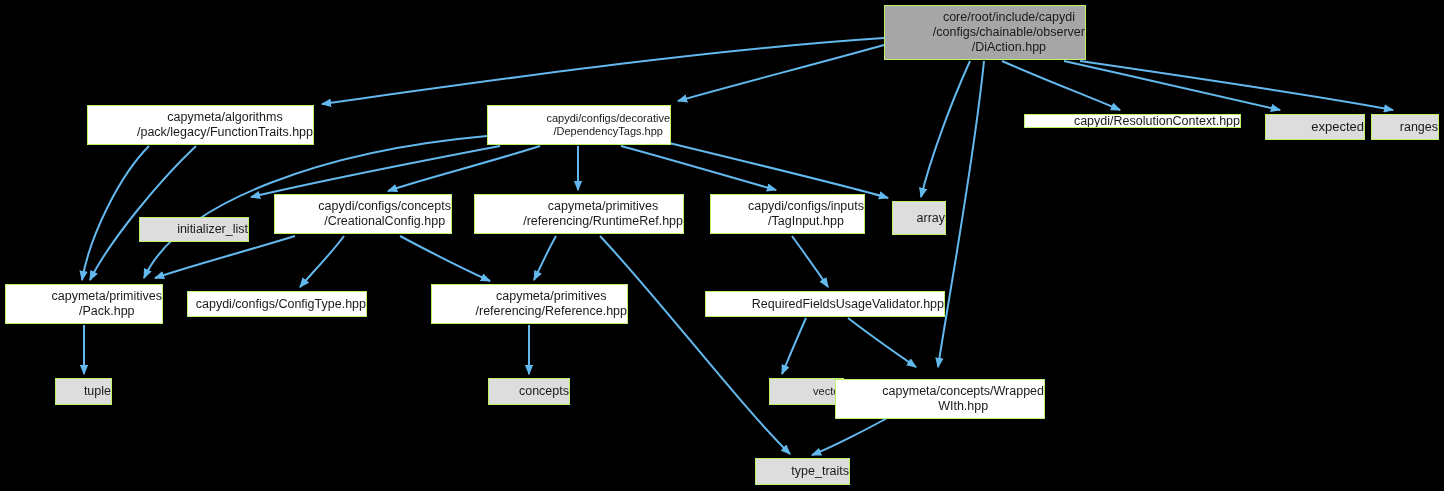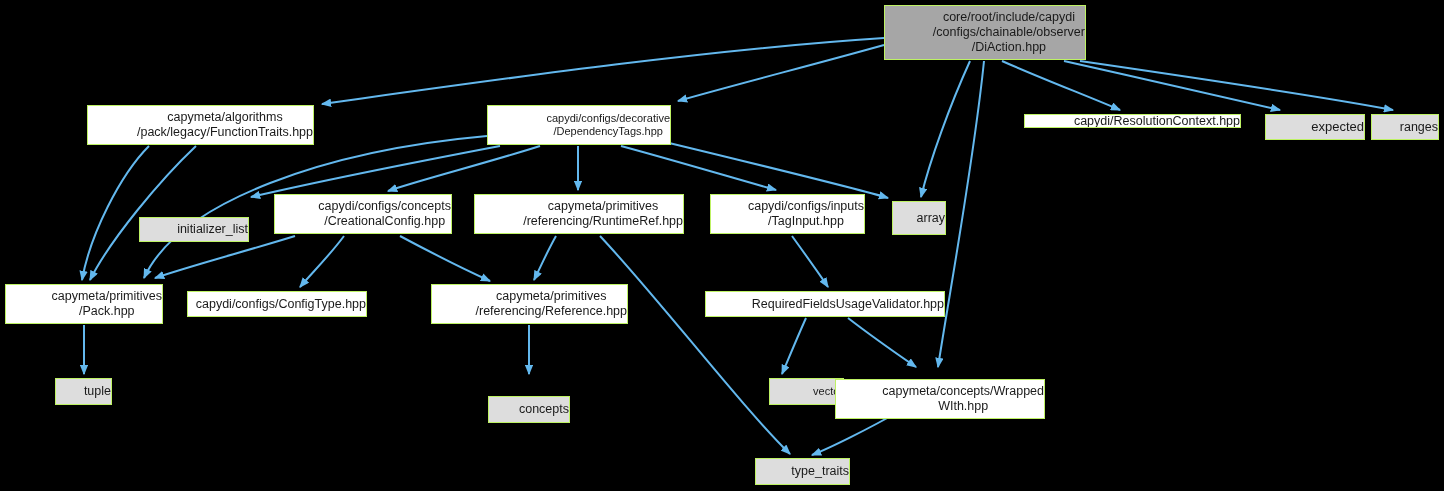--- a/index.html
+++ b/index.html
@@ -103,19 +103,19 @@
       <div class="node-box node-white" style="left: 710px; top: 194px; width: 155px; height: 40px; font-size: 12.5px;"><span class="node-label">capydi/configs/inputs
 /TagInput.hpp</span></div>
       <div class="node-box node-gray" style="left: 892px; top: 201px; width: 54px; height: 34px; font-size: 12.5px;"><span class="node-label">array</span></div>
       <div class="node-box node-white" style="left: 5px; top: 284px; width: 158px; height: 40px; font-size: 12.5px;"><span class="node-label">capymeta/primitives
 /Pack.hpp</span></div>
       <div class="node-box node-white" style="left: 187px; top: 291px; width: 180px; height: 26px; font-size: 12.5px;"><span class="node-label">capydi/configs/ConfigType.hpp</span></div>
       <div class="node-box node-white" style="left: 431px; top: 284px; width: 197px; height: 40px; font-size: 12.5px;"><span class="node-label">capymeta/primitives
 /referencing/Reference.hpp</span></div>
       <div class="node-box node-white" style="left: 705px; top: 291px; width: 240px; height: 26px; font-size: 12.5px;"><span class="node-label">RequiredFieldsUsageValidator.hpp</span></div>
       <div class="node-box node-gray" style="left: 55px; top: 378px; width: 57px; height: 27px; font-size: 12.5px;"><span class="node-label">tuple</span></div>
-      <div class="node-box node-gray" style="left: 488px; top: 396px; width: 82px; height: 27px; font-size: 12.5px;"><span class="node-label">concepts</span></div>
+      <div class="node-box node-gray" style="left: 488px; top: 378px; width: 82px; height: 27px; font-size: 12.5px;"><span class="node-label">concepts</span></div>
       <div class="node-box node-gray" style="left: 769px; top: 378px; width: 75px; height: 27px; font-size: 11px;"><span class="node-label">vector</span></div>
       <div class="node-box node-white" style="left: 835px; top: 371px; width: 210px; height: 40px; font-size: 12.5px; margin-top: 8px;"><span class="node-label">capymeta/concepts/Wrapped
 WIth.hpp</span></div>
       <div class="node-box node-gray" style="left: 755px; top: 458px; width: 95px; height: 27px; font-size: 12.5px;"><span class="node-label">type_traits</span></div>
     </div>
 </div>
 
 </body></html>

